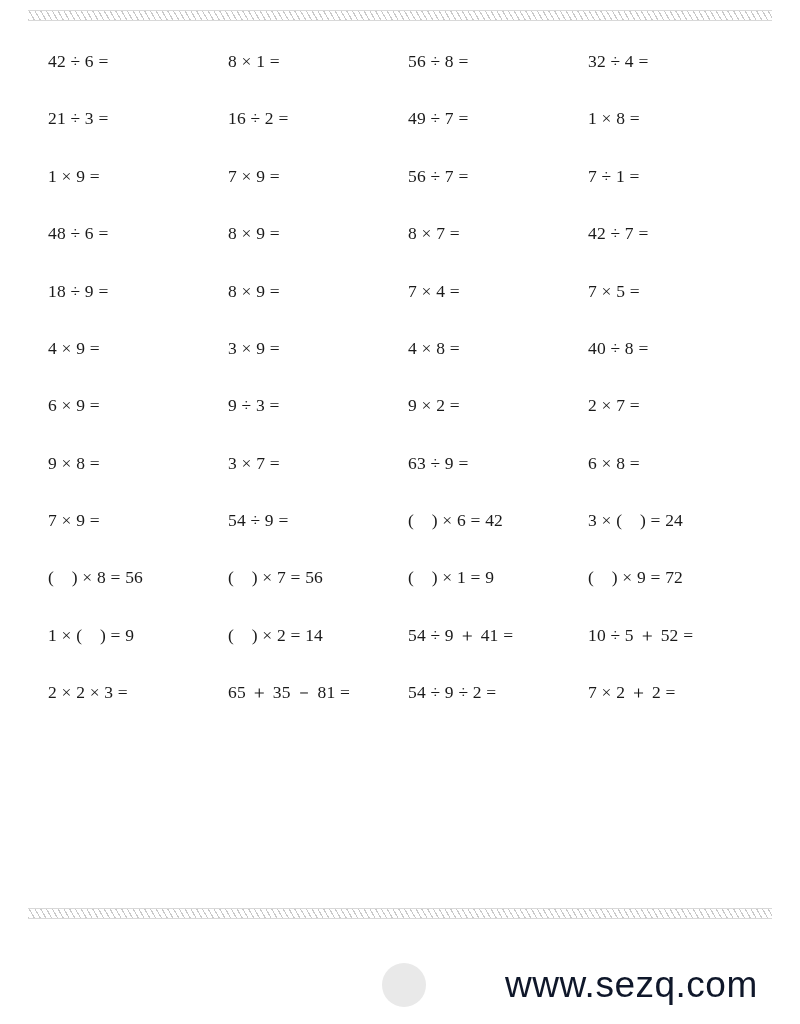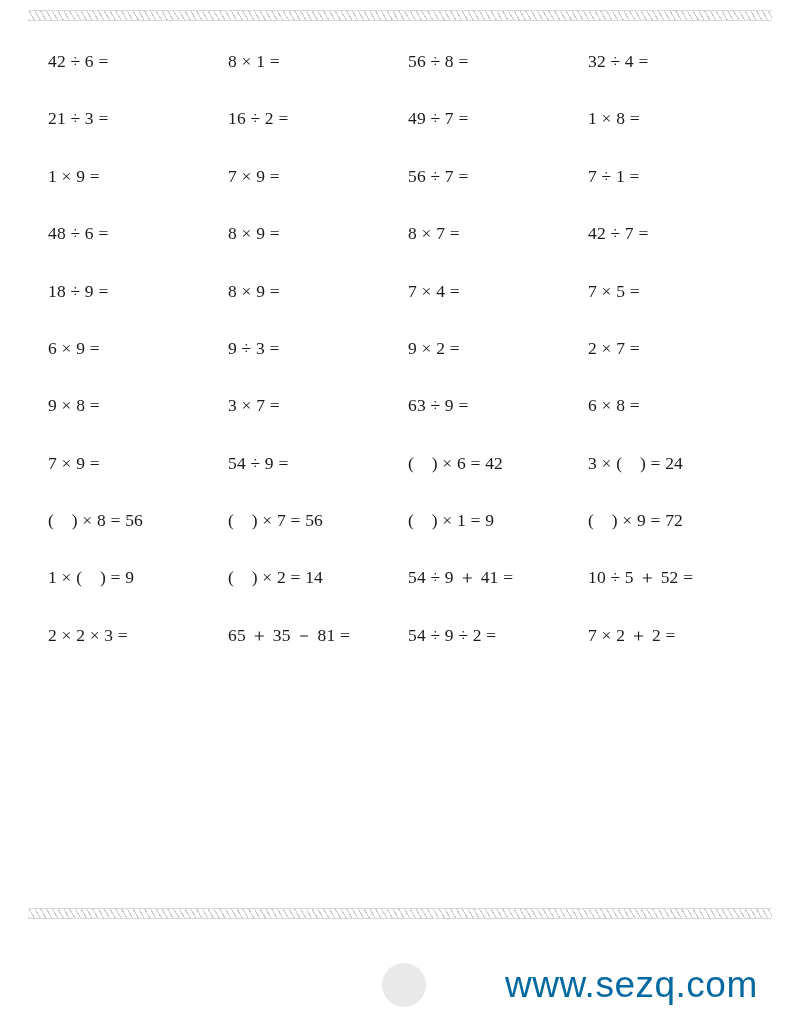--- a/index.html
+++ b/index.html
@@ -80,21 +80,21 @@
     height: 44px;
     border-radius: 50%;
     background: #e9e9e9;
   }
   #watermark-text {
     position: absolute;
     left: 505px;
     top: 2px;
     font-family: "Liberation Sans", "DejaVu Sans", sans-serif;
     font-size: 37px;
-    color: #0369a1;
+    color: #0f172a;
     letter-spacing: 0.5px;
     line-height: 56px;
     white-space: nowrap;
   }
 </style>
 </head>
 <body>
 
 <div id="page">
 
@@ -123,20 +123,26 @@
         <div class="problem-cell col-0">48 ÷ 6 =</div>
         <div class="problem-cell col-1">8 × 9 =</div>
         <div class="problem-cell col-2">8 × 7 =</div>
         <div class="problem-cell col-3">42 ÷ 7 =</div>
       </div>
       <div class="problem-row">
         <div class="problem-cell col-0">18 ÷ 9 =</div>
         <div class="problem-cell col-1">8 × 9 =</div>
         <div class="problem-cell col-2">7 × 4 =</div>
         <div class="problem-cell col-3">7 × 5 =</div>
+      </div>
+      <div class="problem-row">
+        <div class="problem-cell col-0">4 × 9 =</div>
+        <div class="problem-cell col-1">3 × 9 =</div>
+        <div class="problem-cell col-2">4 × 8 =</div>
+        <div class="problem-cell col-3">40 ÷ 8 =</div>
       </div>
       <div class="problem-row">
         <div class="problem-cell col-0">6 × 9 =</div>
         <div class="problem-cell col-1">9 ÷ 3 =</div>
         <div class="problem-cell col-2">9 × 2 =</div>
         <div class="problem-cell col-3">2 × 7 =</div>
       </div>
       <div class="problem-row">
         <div class="problem-cell col-0">9 × 8 =</div>
         <div class="problem-cell col-1">3 × 7 =</div>

